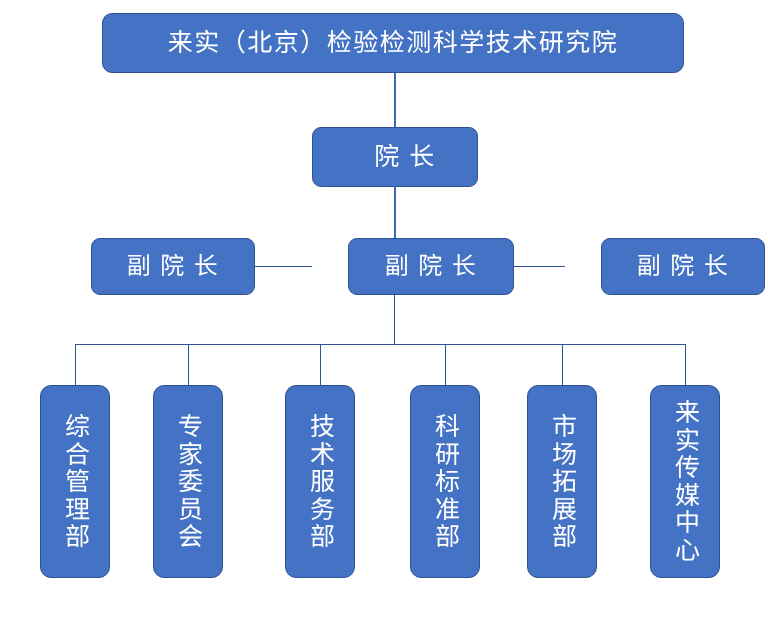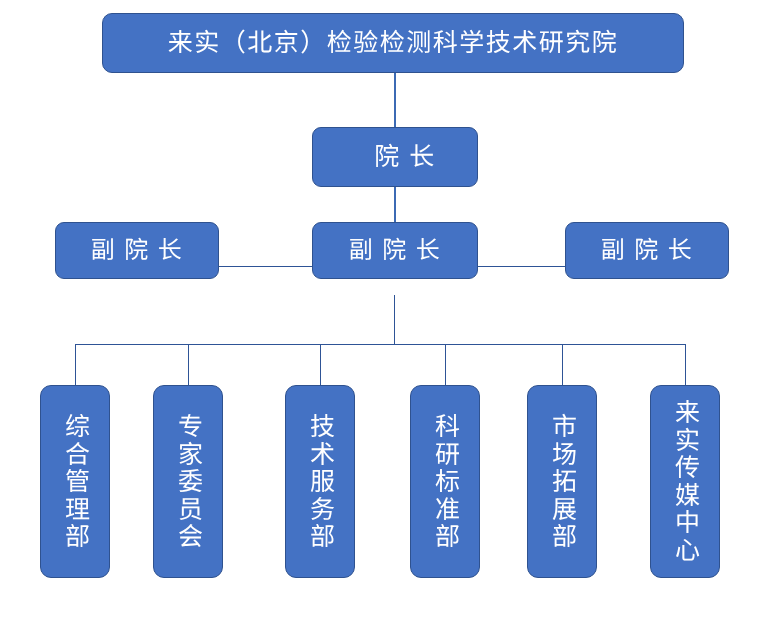--- a/index.html
+++ b/index.html
@@ -69,24 +69,25 @@
     left: 312px;
     top: 127px;
     width: 166px;
     height: 60px;
     font-size: 25px;
     padding-left: 20px;
   }
 
   
   .vp {
-    top: 222px;
+    top: 238px;
     width: 164px;
     height: 57px;
     font-size: 24px;
+    margin-left: 36px;
   }
   #node-vp-left   { left: 55px; }
   #node-vp-center { left: 312px; width: 166px; }
   #node-vp-right  { left: 565px; }
 
   
   .dept {
     top: 385px;
     width: 70px;
     height: 193px;

